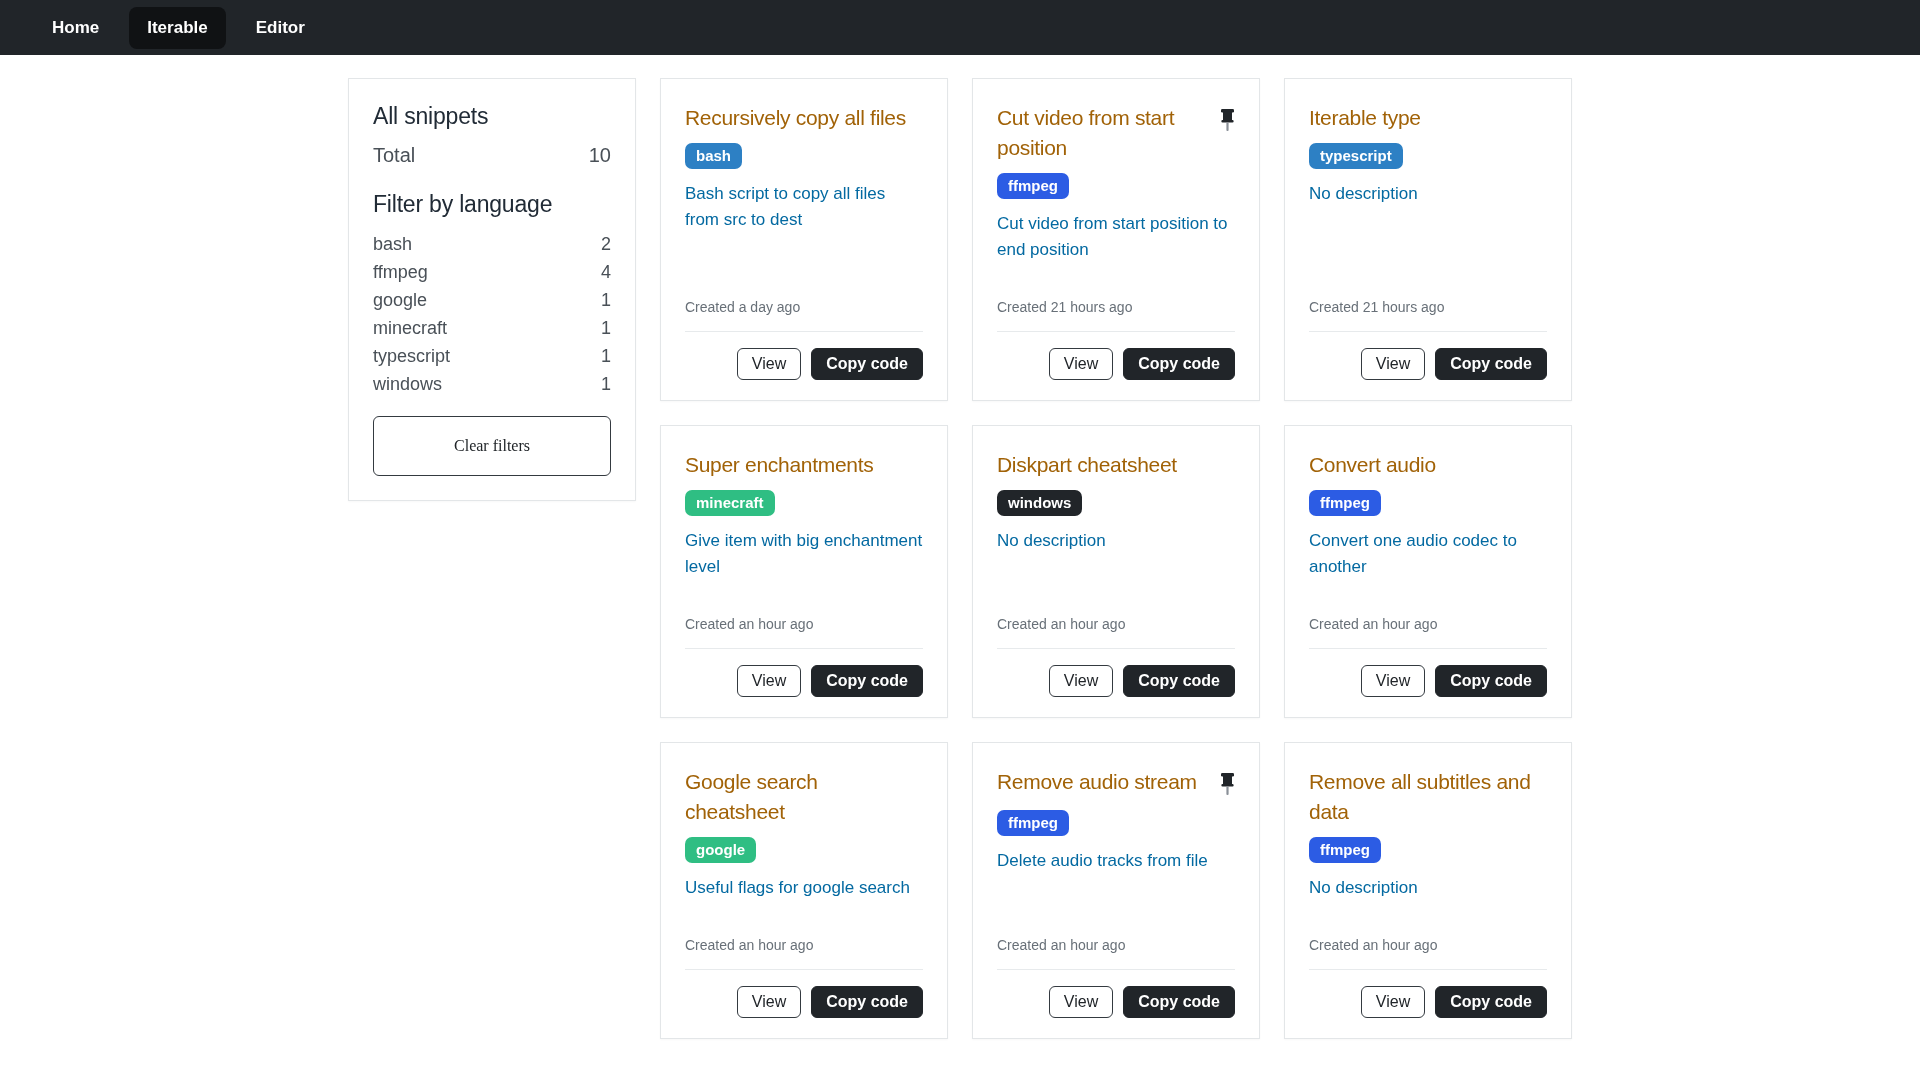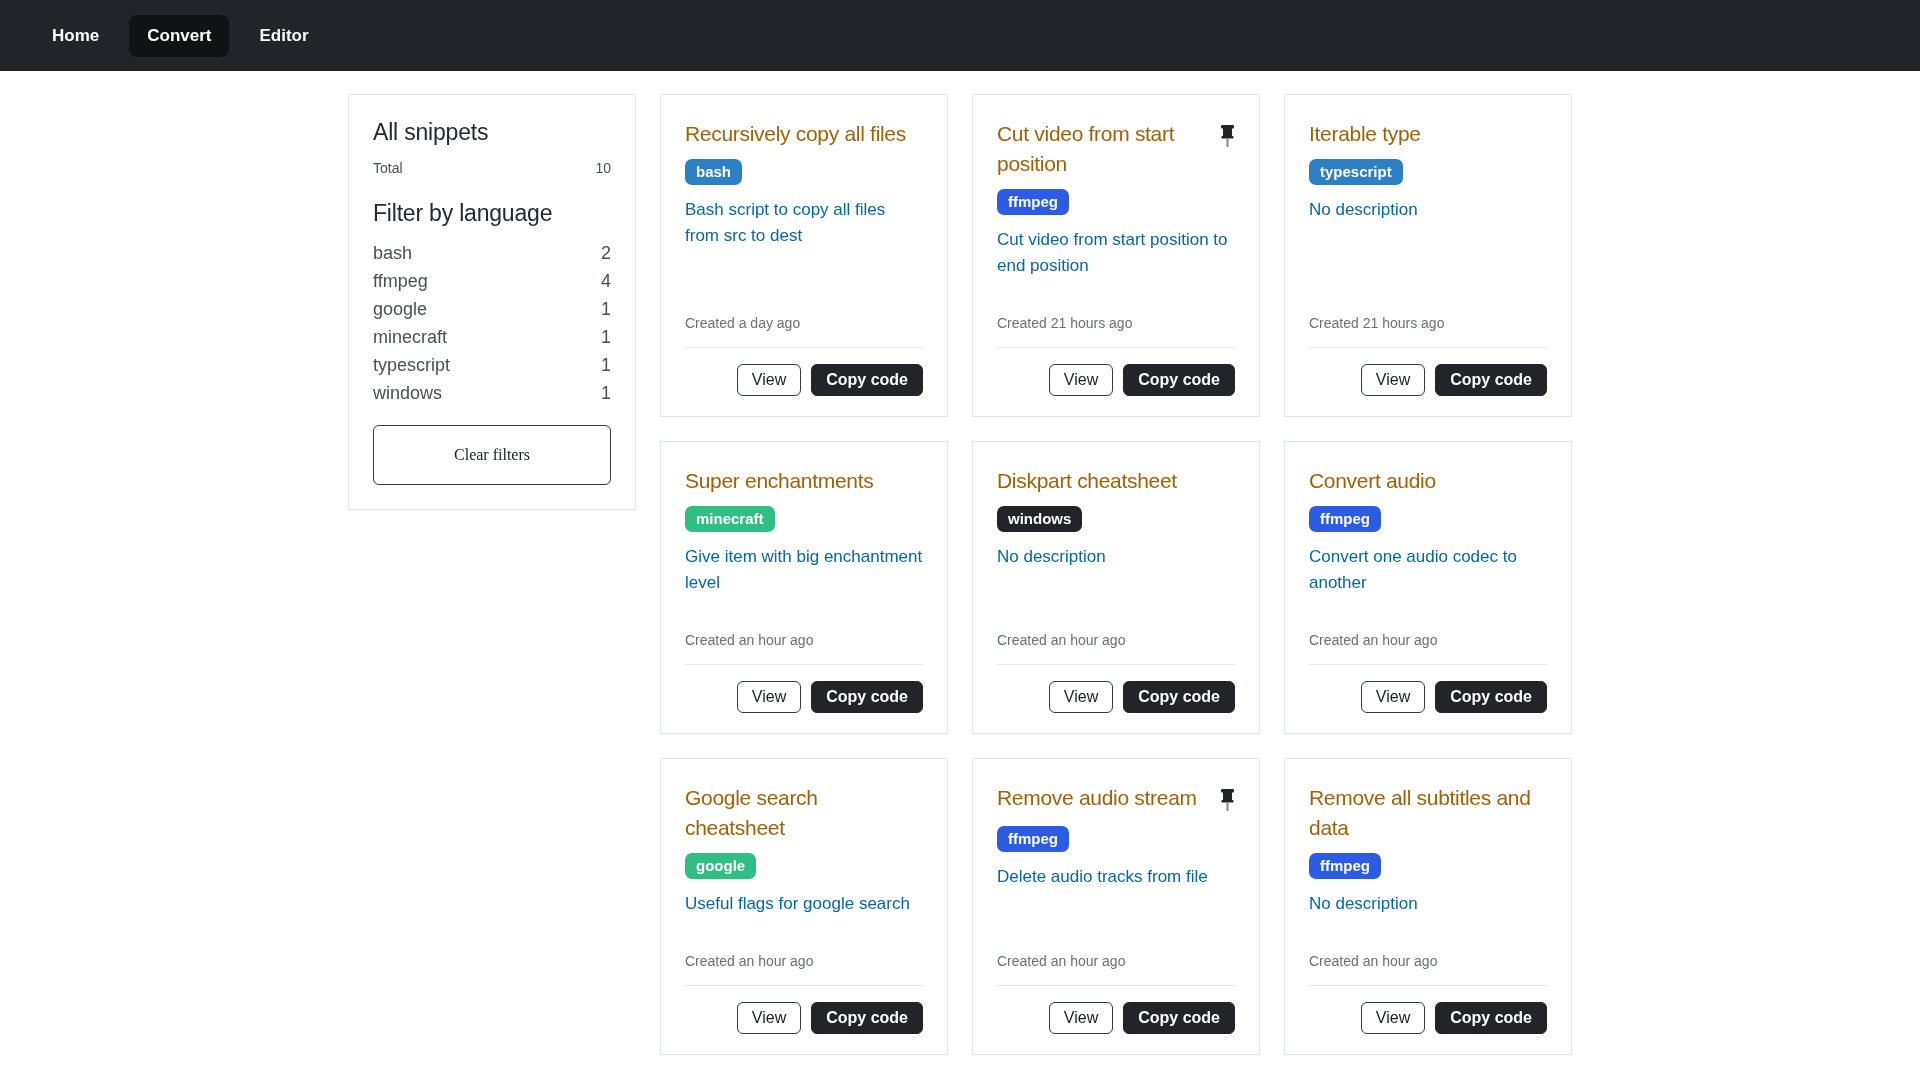--- a/index.html
+++ b/index.html
@@ -5,21 +5,21 @@
   * { box-sizing: border-box; }
   html,body { margin:0; padding:0; }
   body {
     width:1920px; height:1080px; overflow:hidden;
     background:#ffffff;
     font-family:"Liberation Sans", sans-serif;
     color:#212b36;
   }
   
   .navbar {
-    height:71px; background:#212529;
+    height:55px; background:#212529;
     display:flex; align-items:center;
     padding:0 34px; gap:12px;
   }
   .nav-item {
     color:#ffffff; font-size:17px; font-weight:600;
     padding:11px 18px; border-radius:8px; cursor:pointer;
     background:transparent; border:none;
     font-family:"Liberation Sans", sans-serif;
   }
   .nav-item.active { background:#101214; }
@@ -36,21 +36,21 @@
     border:1px solid #e3e6e8; border-radius:0;
     box-shadow:0 1px 2px rgba(0,0,0,.03);
   }
   .sidebar { width:288px; flex:0 0 288px; padding:24px; }
   .side-title {
     font-size:23px; font-weight:400; color:#212b36;
     margin:0 0 12px; letter-spacing:-0.2px;
   }
   .total-row {
     display:flex; justify-content:space-between;
-    font-size:14px; color:#495057; padding:2px 0 18px;
+    font-size:20px; color:#495057; padding:2px 0 18px;
   }
   .filter-title { margin:6px 0 12px; }
   .lang-row {
     display:flex; justify-content:space-between;
     font-size:18px; color:#495057; padding:3.5px 0; cursor:pointer;
   }
   .clear-btn {
     margin-top:18px; width:100%;
     background:#fff; border:1px solid #343a40; border-radius:6px;
     padding:20px 0; font-size:16px; color:#212529; cursor:pointer;
@@ -94,21 +94,21 @@
     font-family:"Liberation Sans", sans-serif;
   }
   .btn-view { background:#fff; border:1px solid #343a40; color:#212529; font-weight:400; }
   .btn-copy { background:#212529; border:1px solid #212529; color:#fff; font-weight:700; }
 </style>
 </head>
 <body>
 
 <nav class="navbar" id="navbar">
     <button class="nav-item">Home</button>
-    <button class="nav-item active">Convert</button>
+    <button class="nav-item active">Iterable</button>
     <button class="nav-item">Editor</button>
   </nav>
 
 <div class="container">
 
   <aside class="panel sidebar">
     <h2 class="side-title">All snippets</h2>
     <div class="total-row">
       <span>Total</span>
       <span>10</span>

